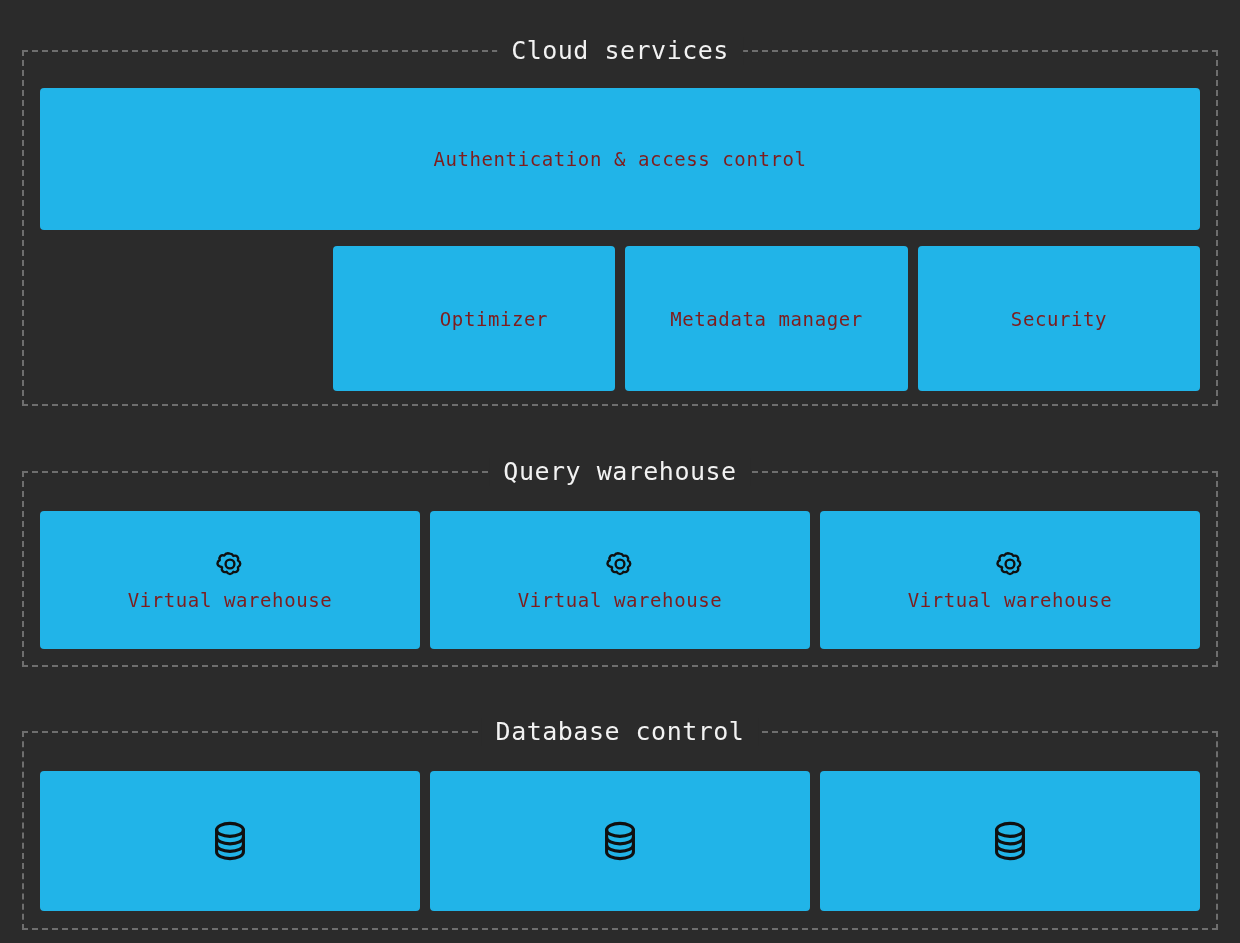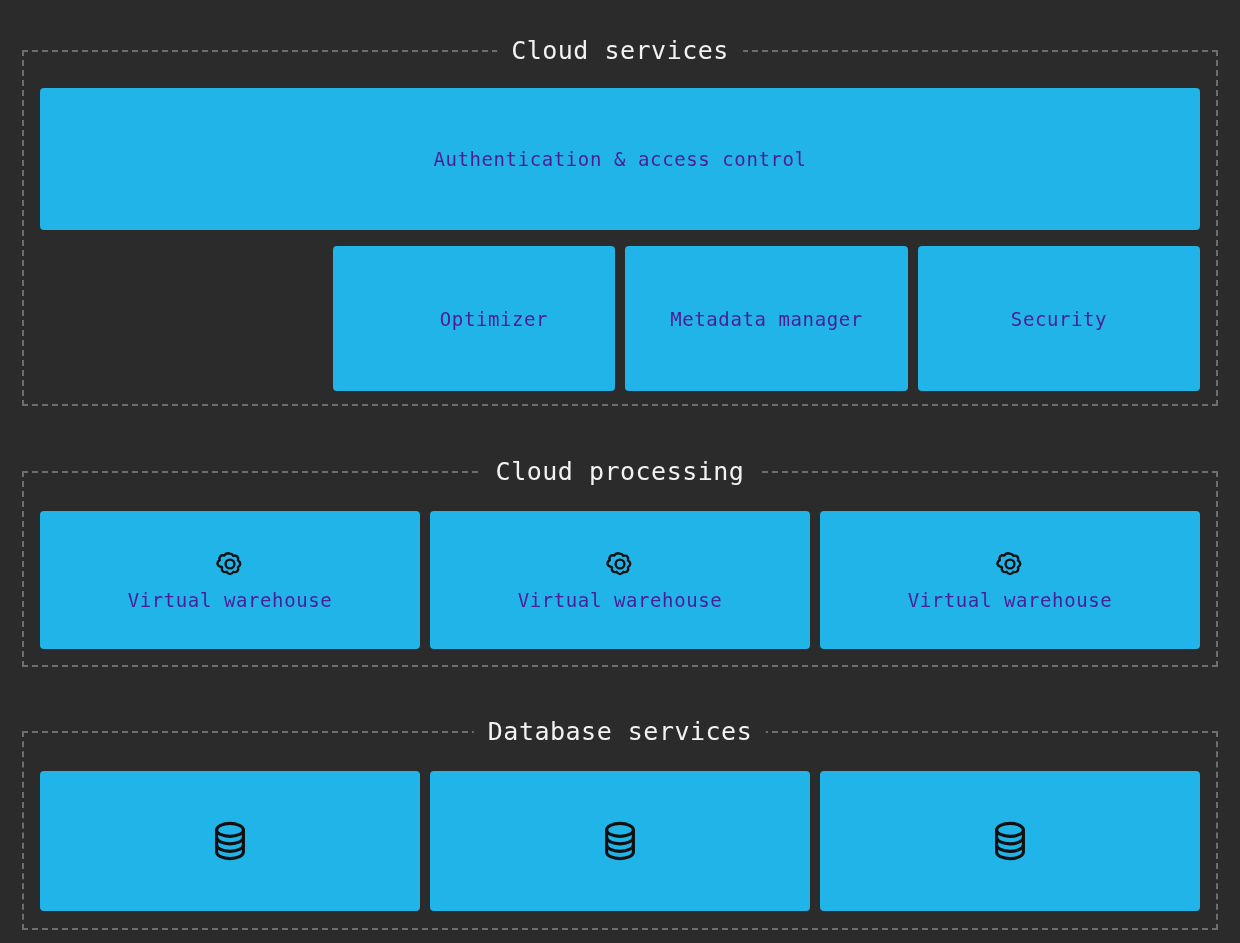--- a/index.html
+++ b/index.html
@@ -54,21 +54,21 @@
     display: flex;
     flex-direction: column;
     align-items: center;
     justify-content: center;
     color: #111111;
   }
   .node-label {
     font-size: 19px;
     line-height: 24px;
     letter-spacing: 0.6px;
-    color: #4c1d95;
+    color: #7f1d1d;
     text-align: center;
     white-space: nowrap;
     font-family: "DejaVu Sans Mono", "Liberation Mono", monospace;
   }
   .node-icon {
     display: block;
     margin-bottom: 8px;
     line-height: 0;
   }
   .node-icon.only {
@@ -95,21 +95,21 @@
 
   <div class="node" style="left:625px; top:238px; width:283px; height:145px;">
     <span class="node-label">Metadata manager</span>
   </div>
 
   <div class="node" style="left:918px; top:238px; width:282px; height:145px;">
     <span class="node-label">Security</span>
   </div>
 
   <div class="group" style="left:22px; top:463px; width:1196px; height:196px;">
-    <div class="group-title">Cloud processing</div>
+    <div class="group-title">Query warehouse</div>
   </div>
 
   <div class="node" style="left:40px; top:503px; width:380px; height:138px;">
     <span class="node-icon">
       <svg width="32" height="32" viewBox="0 0 24 24" fill="none" stroke="#101010" stroke-width="1.8" stroke-linecap="round" stroke-linejoin="round">
         <path d="M12 2.6
                  c1.25 0 2.2 1.05 2.55 1.75
                  c0.75-0.25 2.05-0.45 2.95 0.45
                  c0.9 0.9 0.7 2.2 0.45 2.95
                  c0.7 0.35 1.75 1.3 1.75 2.55
@@ -177,21 +177,21 @@
                  C4.1 6.7 3.9 5.4 4.8 4.5
                  c0.9-0.9 2.2-0.7 2.95-0.45
                  C8.1 3.35 9.05 2.3 10.3 2.3 z" transform="translate(0,1.6)"></path>
         <circle cx="12" cy="12" r="3.3"></circle>
       </svg>
     </span>
     <span class="node-label">Virtual warehouse</span>
   </div>
 
   <div class="group" style="left:22px; top:723px; width:1196px; height:199px;">
-    <div class="group-title">Database services</div>
+    <div class="group-title">Database control</div>
   </div>
 
   <div class="node" style="left:40px; top:763px; width:380px; height:140px;">
     <span class="node-icon only">
       <svg width="46" height="46" viewBox="0 0 24 24" fill="none" stroke="#101010" stroke-width="1.6" stroke-linecap="round" stroke-linejoin="round">
         <ellipse cx="12" cy="6.2" rx="7" ry="3.4"></ellipse>
         <path d="M5 6.2 v11.6 c0 1.88 3.13 3.4 7 3.4 s7-1.52 7-3.4 V6.2"></path>
         <path d="M5 10.1 c0 1.88 3.13 3.4 7 3.4 s7-1.52 7-3.4"></path>
         <path d="M5 14 c0 1.88 3.13 3.4 7 3.4 s7-1.52 7-3.4"></path>
       </svg>

